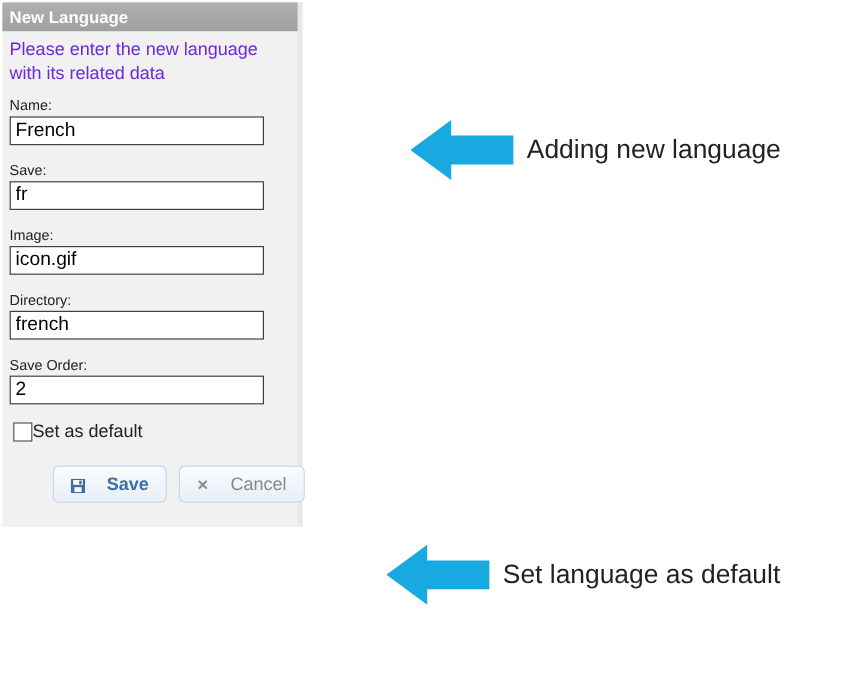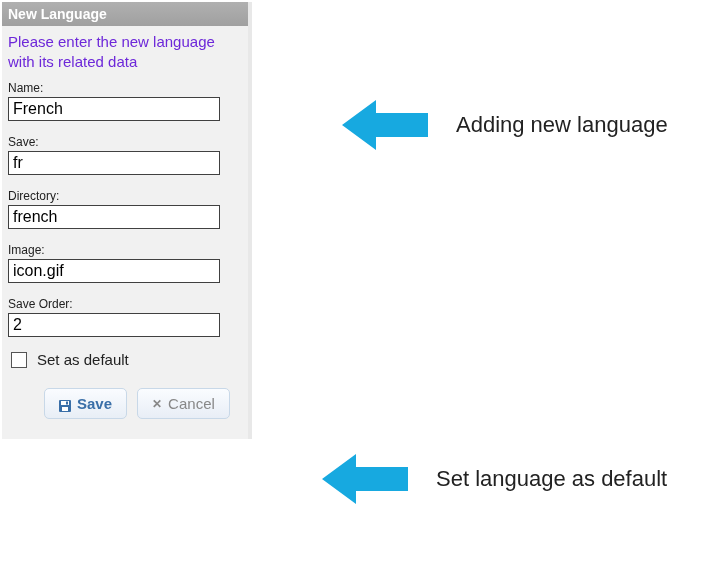--- a/index.html
+++ b/index.html
@@ -53,21 +53,21 @@
       border: 1px solid #404040;
       background: #fff;
       font-size: 16px;
       padding: 1px 4px;
       height: 24px;
       font-family: inherit;
     }
     .checkbox-row {
       display: flex;
       align-items: center;
-      gap: 10px;
+      gap: 0;
       margin: 10px 0 20px 3px;
     }
     .checkbox {
       width: 16px;
       height: 16px;
       border: 1.5px solid #555;
       background: #fff;
       display: inline-block;
     }
     .checkbox-label {
@@ -75,21 +75,21 @@
       color: #222;
     }
     .button-row {
       display: flex;
       gap: 10px;
       margin: 0 0 10px 36px;
     }
     .btn {
       display: inline-flex;
       align-items: center;
-      gap: 6px;
+      gap: 18px;
       border: 1px solid #c8d8e8;
       border-radius: 5px;
       background: linear-gradient(to bottom, #fafcff, #e8eef6);
       padding: 6px 14px;
       font-size: 15px;
       cursor: pointer;
       color: #5a7ca0;
     }
     .btn-save {
       font-weight: bold;
@@ -105,21 +105,21 @@
     }
     .icon-cancel {
       color: #888;
       font-size: 12px;
       font-weight: bold;
     }
     .annotation {
       position: absolute;
       display: flex;
       align-items: center;
-      gap: 28px;
+      gap: 11px;
     }
     .annotation-arrow {
       width: 86px;
       height: 50px;
     }
     .annotation-text {
       font-size: 22px;
       color: #222;
       line-height: 1.25;
     }
@@ -145,27 +145,27 @@
       <label class="field-label">Name:</label>
       <input class="field-input" type="text" value="French" style="">
     </div>
 
     <div class="field">
       <label class="field-label">Save:</label>
       <input class="field-input" type="text" value="fr" style="">
     </div>
 
     <div class="field">
+      <label class="field-label">Image:</label>
+      <input class="field-input" type="text" value="icon.gif" style="">
+    </div>
+
+    <div class="field">
       <label class="field-label">Directory:</label>
       <input class="field-input" type="text" value="french" style="">
-    </div>
-
-    <div class="field">
-      <label class="field-label">Image:</label>
-      <input class="field-input" type="text" value="icon.gif" style="">
     </div>
 
     <div class="field">
       <label class="field-label">Save Order:</label>
       <input class="field-input" type="text" value="2" style="">
     </div>
 
     <div class="checkbox-row">
       <span class="checkbox"></span>
       <span class="checkbox-label">Set as default</span>

